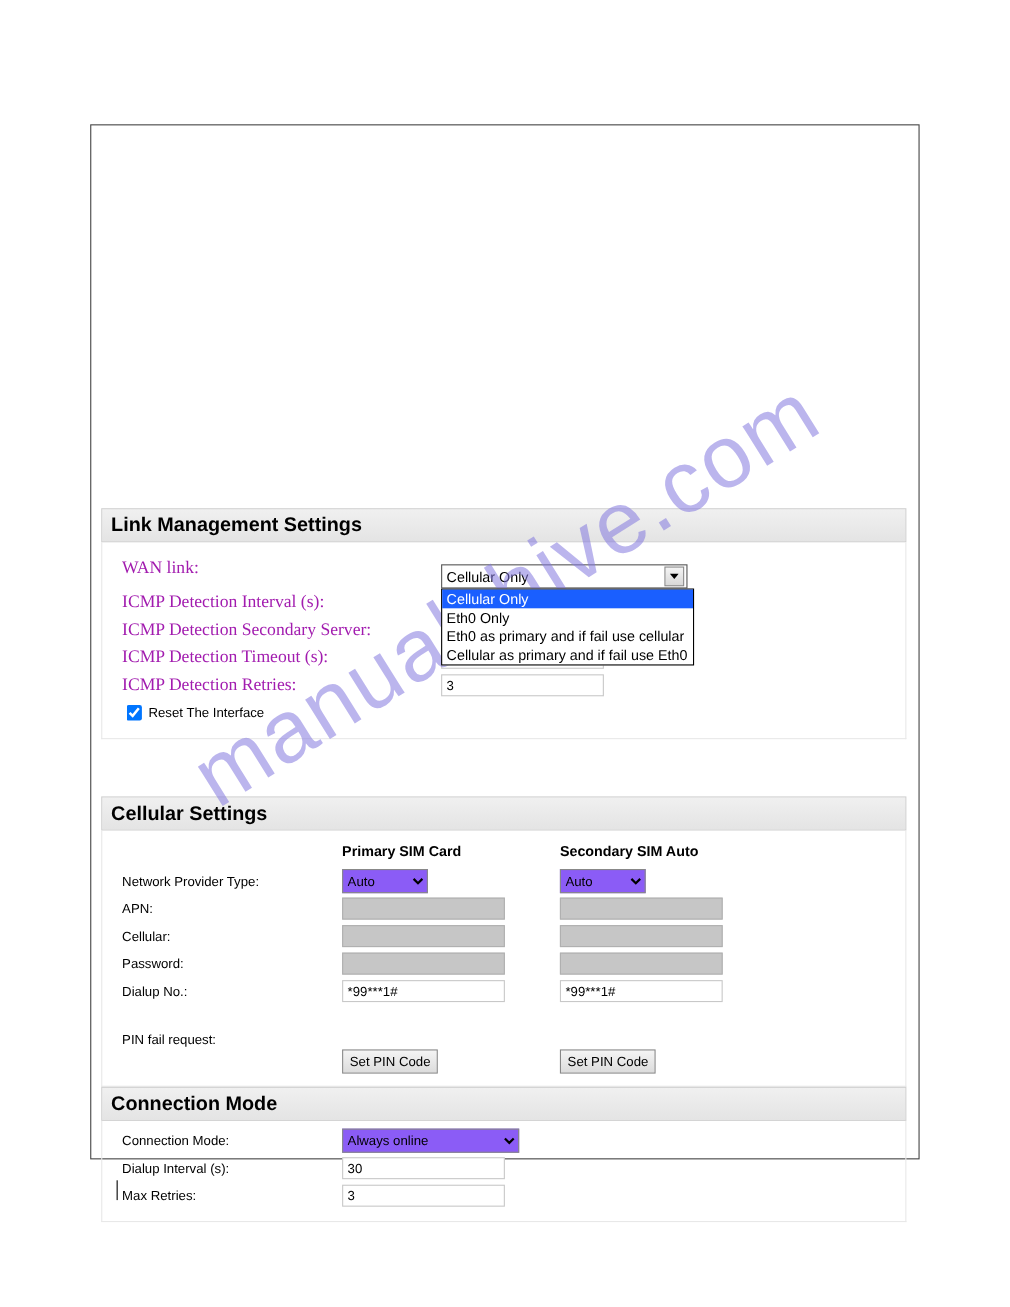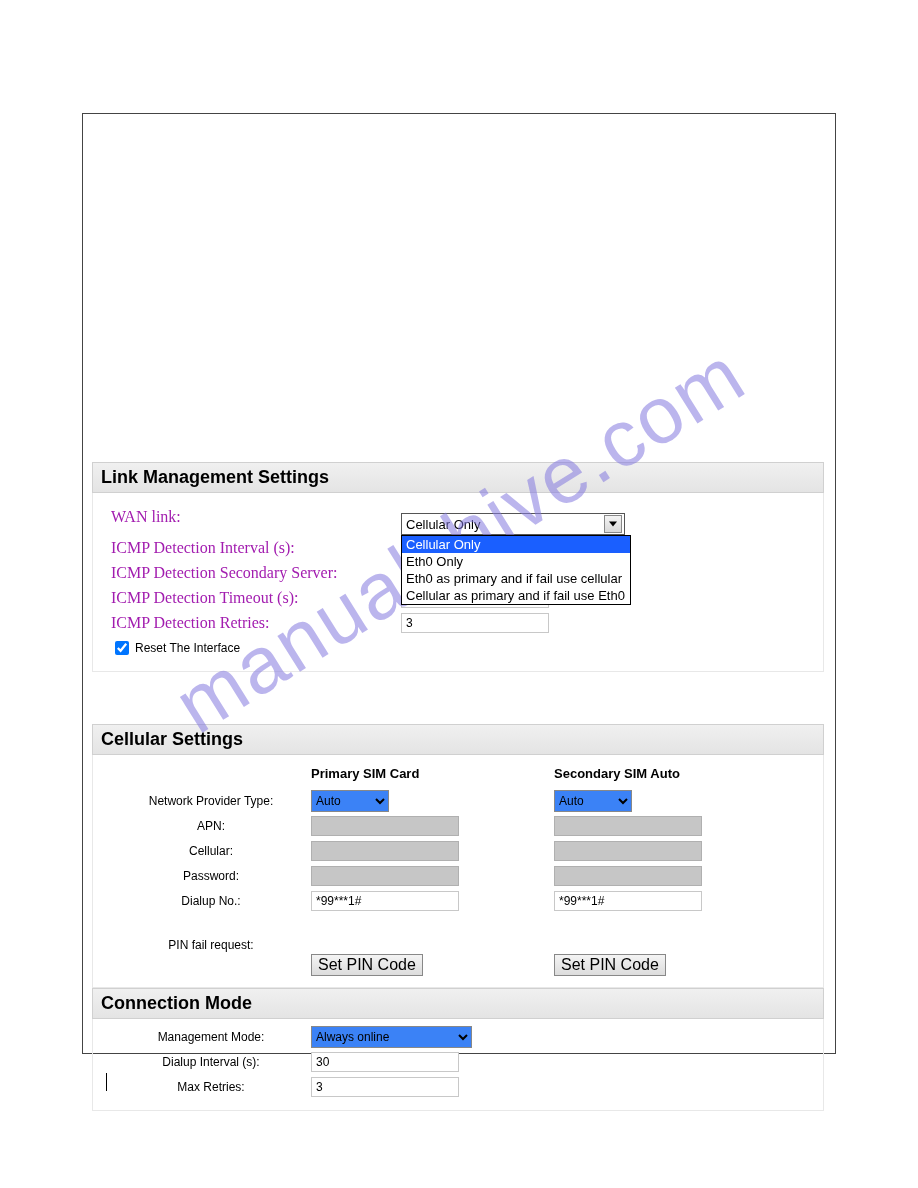--- a/index.html
+++ b/index.html
@@ -63,46 +63,45 @@
   .form-label {
     width: 290px;
     font-size: 16px;
     color: #a21caf;
     font-family: Liberation Serif, serif;
   }
   .cell-label {
     width: 200px;
     font-size: 12px;
     color: #000;
-    text-align: center;
   }
   select.native {
     font-size: 12px;
     height: 22px;
     border: 1px solid #888;
-    background: #3b82f6;
+    background: #8b5cf6;
   }
   input.text {
     font-size: 12px;
     height: 20px;
     border: 1px solid #c8c8c8;
     padding: 0 4px;
     background: #fff;
   }
   input.text.disabled {
     background: #c6c6c6;
     border: 1px solid #b0b0b0;
   }
   input.check {
     width: 14px;
     height: 14px;
     margin-right: 6px;
   }
   button.classic {
-    font-size: 16px;
+    font-size: 12px;
     height: 22px;
     padding: 0 6px;
     border: 1px solid #888;
     background: linear-gradient(#f4f4f4, #dcdcdc);
     cursor: pointer;
     margin-top: 40px;
   }
   
   .dropdown-wrap {
     position: relative;
@@ -146,21 +145,21 @@
   }
   .dropdown-list .opt.selected {
     background: #1a5fff;
     color: #fff;
   }
   .col-head {
     font-weight: bold;
     font-size: 13px;
   }
   .sim-col {
-    width: 243px;
+    width: 198px;
   }
   .content {
     position: absolute;
     left: 92px;
     top: 462px;
     width: 732px;
   }
   .gap { height: 52px; }
   .inner-margin-cursor {
     position: absolute;
@@ -282,21 +281,21 @@
       <div class="cell-label">PIN fail request:</div>
       <div class="sim-col"><button class="classic">Set PIN Code</button></div>
       <div class="sim-col"><button class="classic">Set PIN Code</button></div>
     </div>
   </div>
 
   <div class="section-header">Connection Mode</div>
   <div class="section-body">
 
     <div class="form-row">
-      <div class="cell-label">Management Mode:</div>
+      <div class="cell-label">Connection Mode:</div>
       <select class="native" style="width:161px">
         <option>Always online</option>
       </select>
     </div>
 
     <div class="form-row">
       <div class="cell-label">Dialup Interval (s):</div>
       <input class="text" style="width: 148px;" value="30">
     </div>
 

